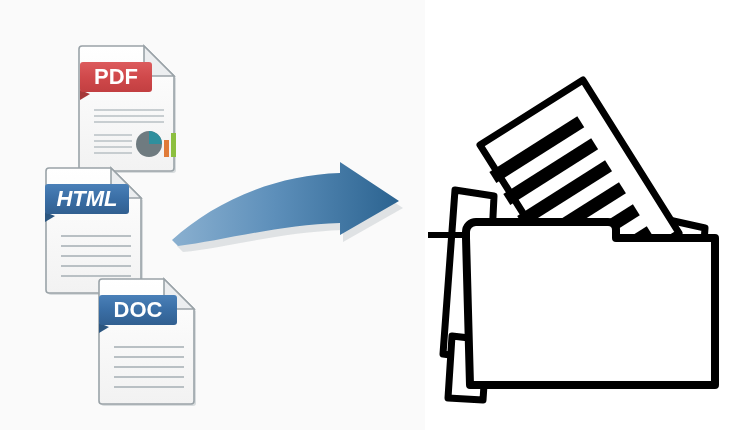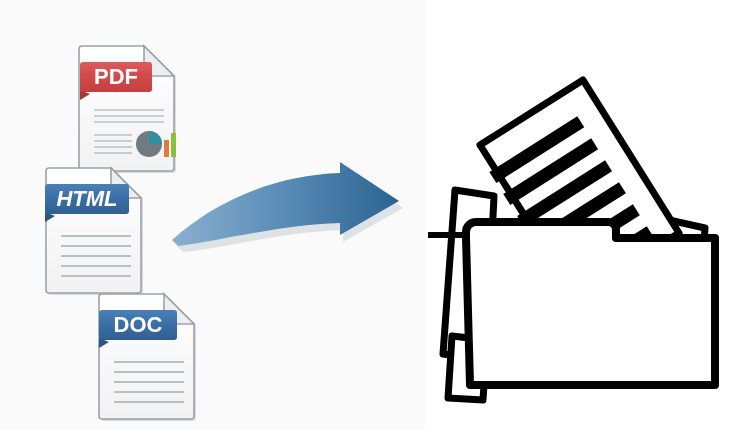--- a/index.html
+++ b/index.html
@@ -111,21 +111,21 @@
         <line x1="24" y1="98" x2="94" y2="98"></line>
         <line x1="24" y1="108" x2="94" y2="108"></line>
         <line x1="24" y1="118" x2="94" y2="118"></line>
       </g>
       <path d="M8 54 l0 10 l10 -6 z" fill="#2c5680"></path>
       <rect x="8" y="26" width="84" height="30" rx="3" fill="url(#badgeHtml)"></rect>
       <text x="50" y="48" text-anchor="middle" fill="#ffffff" font-family="Liberation Sans, sans-serif" font-size="22" font-weight="bold">HTML</text>
     </svg>
   </div>
 
-  <div class="doc-icon" style="left:90px; top:284px; width:120px; height:140px;">
+  <div class="doc-icon" style="left:90px; top:269px; width:120px; height:140px;">
     <svg class="svg-block" width="120" height="140" viewBox="0 0 120 140">
       <defs>
         <linearGradient id="pgDoc" x1="0" y1="0" x2="0" y2="1">
           <stop offset="0%" stop-color="#ffffff"></stop>
           <stop offset="100%" stop-color="#f2f2f2"></stop>
         </linearGradient>
         <linearGradient id="badgeDoc" x1="0" y1="0" x2="0" y2="1">
           <stop offset="0%" stop-color="#4a80b8"></stop>
           <stop offset="50%" stop-color="#3a6ea5"></stop>
           <stop offset="100%" stop-color="#315f90"></stop>

